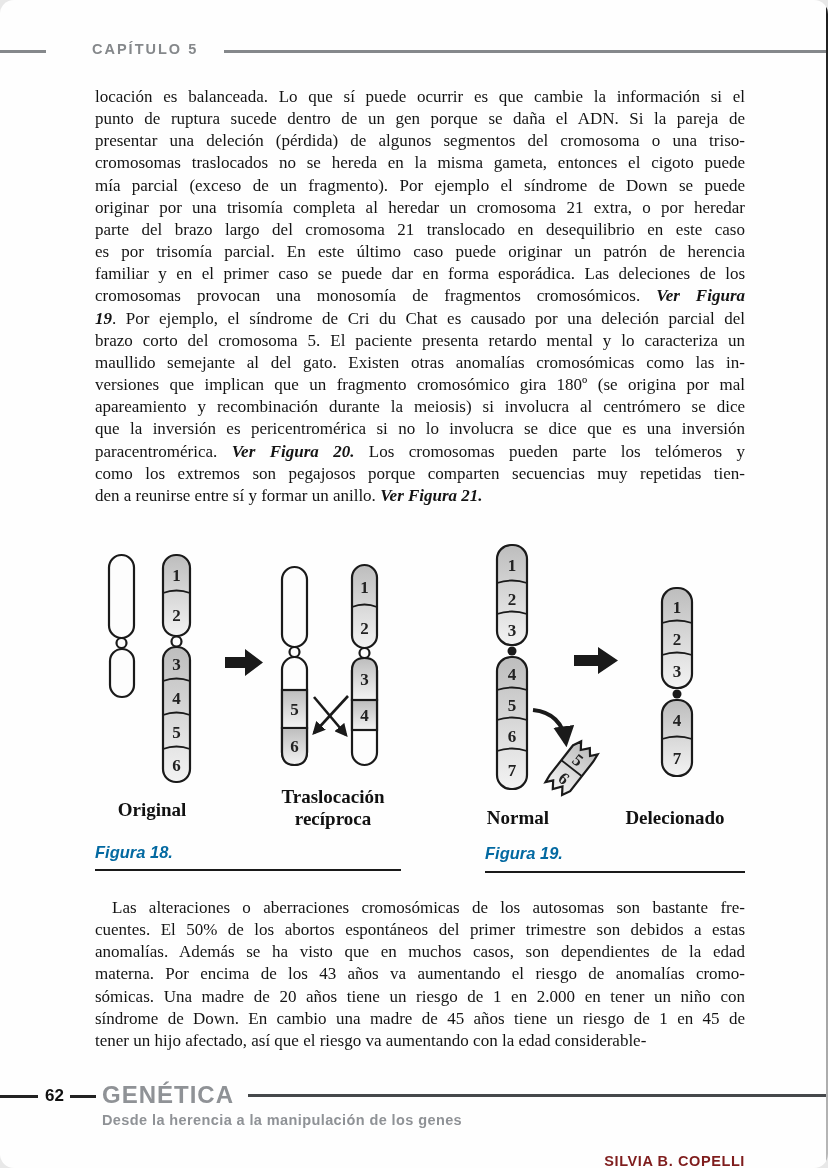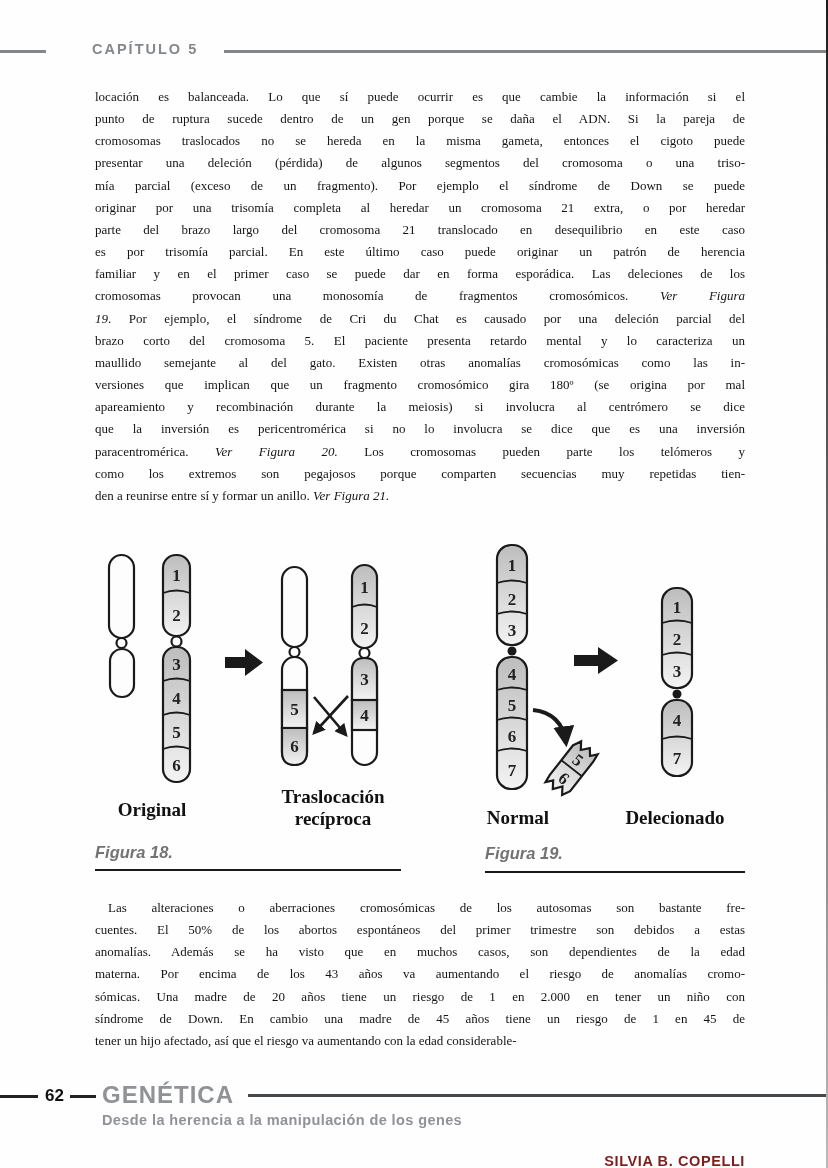--- a/index.html
+++ b/index.html
@@ -1,41 +1,41 @@
 <!DOCTYPE html>
 <html><head>
 <meta charset="utf-8">
 <style>
   html,body { margin:0; padding:0; background:#e8e8e8; }
   .page {
     position:relative; width:828px; height:1168px; margin:0 auto;
     background:#fefefe; overflow:hidden;
-    font-family:"Liberation Serif", serif; color:#161616;
+    font-family:"Liberation Serif", serif; color:#161616;border-radius:14px;
   }
   .edge-right { position:absolute; right:0; top:0; width:2px; height:100%;
     background:linear-gradient(#1c1c1c, #b9b9b9); }
 
   
   .hd-dash  { position:absolute; left:0;   top:50; width:46px;  height:2.5px; background:#85888b; }
   .hd-title { position:absolute; left:92px; top:41px;
     font:bold 14.5px "Liberation Sans", sans-serif; color:#85888b; letter-spacing:2px; }
   .hd-line  { position:absolute; left:224px; top:50px; width:604px; height:2.5px; background:#85888b; }
   .hd-dash, .hd-line { top:50px; }
 
   
   .body-text { position:absolute; left:95px; width:650px;
-    font-size:13px; line-height:22.15px; color:#141414; }
+    font-size:17px; line-height:22.15px; color:#141414; }
   .para1 { top:86px; }
   .para2 { top:897px;font-family:Liberation Serif, serif; }
   .tline { text-align:justify; text-align-last:justify; }
   .tline:last-child { text-align-last:left; }
-  .tline b.vf { font-weight:normal; font-style:italic; }
-
-  
-  .caption { position:absolute; font:bold italic 16.5px "Liberation Sans", sans-serif; color:#737373; }
+  .tline b.vf { font-weight:bold; font-style:italic; }
+
+  
+  .caption { position:absolute; font:bold italic 16.5px "Liberation Sans", sans-serif; color:#0369a1; }
   .cap18 { left:95px;  top:843px; }
   .cap19 { left:485px; top:844px; }
   .caption-rule { position:absolute; height:2px; background:#1a1a1a; }
   .rule18 { left:95px;  top:869px; width:306px; }
   .rule19 { left:485px; top:871px; width:260px; }
 
   
   .fig { position:absolute; }
   .fig18 { left:95px;  top:545px; }
   .fig19 { left:478px; top:543px; }
@@ -68,22 +68,22 @@
 
 <div class="page">
 
   <div class="hd-dash"></div>
   <div class="hd-title">CAPÍTULO 5</div>
   <div class="hd-line"></div>
 
   <div class="body-text para1">
       <div class="tline"><span>locación es balanceada. Lo que sí puede ocurrir es que cambie la información si el</span></div>
       <div class="tline"><span>punto de ruptura sucede dentro de un gen porque se daña el ADN. Si la pareja de</span></div>
+      <div class="tline"><span>presentar una deleción (pérdida) de algunos segmentos del cromosoma o una triso-</span></div>
       <div class="tline"><span>cromosomas traslocados no se hereda en la misma gameta, entonces el cigoto puede</span></div>
-      <div class="tline"><span>presentar una deleción (pérdida) de algunos segmentos del cromosoma o una triso-</span></div>
       <div class="tline"><span>mía parcial (exceso de un fragmento). Por ejemplo el síndrome de Down se puede</span></div>
       <div class="tline"><span>originar por una trisomía completa al heredar un cromosoma 21 extra, o por heredar</span></div>
       <div class="tline"><span>parte del brazo largo del cromosoma 21 translocado en desequilibrio en este caso</span></div>
       <div class="tline"><span>es por trisomía parcial. En este último caso puede originar un patrón de herencia</span></div>
       <div class="tline"><span>familiar y en el primer caso se puede dar en forma esporádica. Las deleciones de los</span></div>
       <div class="tline"><span>cromosomas provocan una monosomía de fragmentos cromosómicos. </span><b class="vf">Ver Figura</b><span></span></div>
       <div class="tline"><span></span><b class="vf">19</b><span>. Por ejemplo, el síndrome de Cri du Chat es causado por una deleción parcial del</span></div>
       <div class="tline"><span>brazo corto del cromosoma 5. El paciente presenta retardo mental y lo caracteriza un</span></div>
       <div class="tline"><span>maullido semejante al del gato. Existen otras anomalías cromosómicas como las in-</span></div>
       <div class="tline"><span>versiones que implican que un fragmento cromosómico gira 180º (se origina por mal</span></div>

